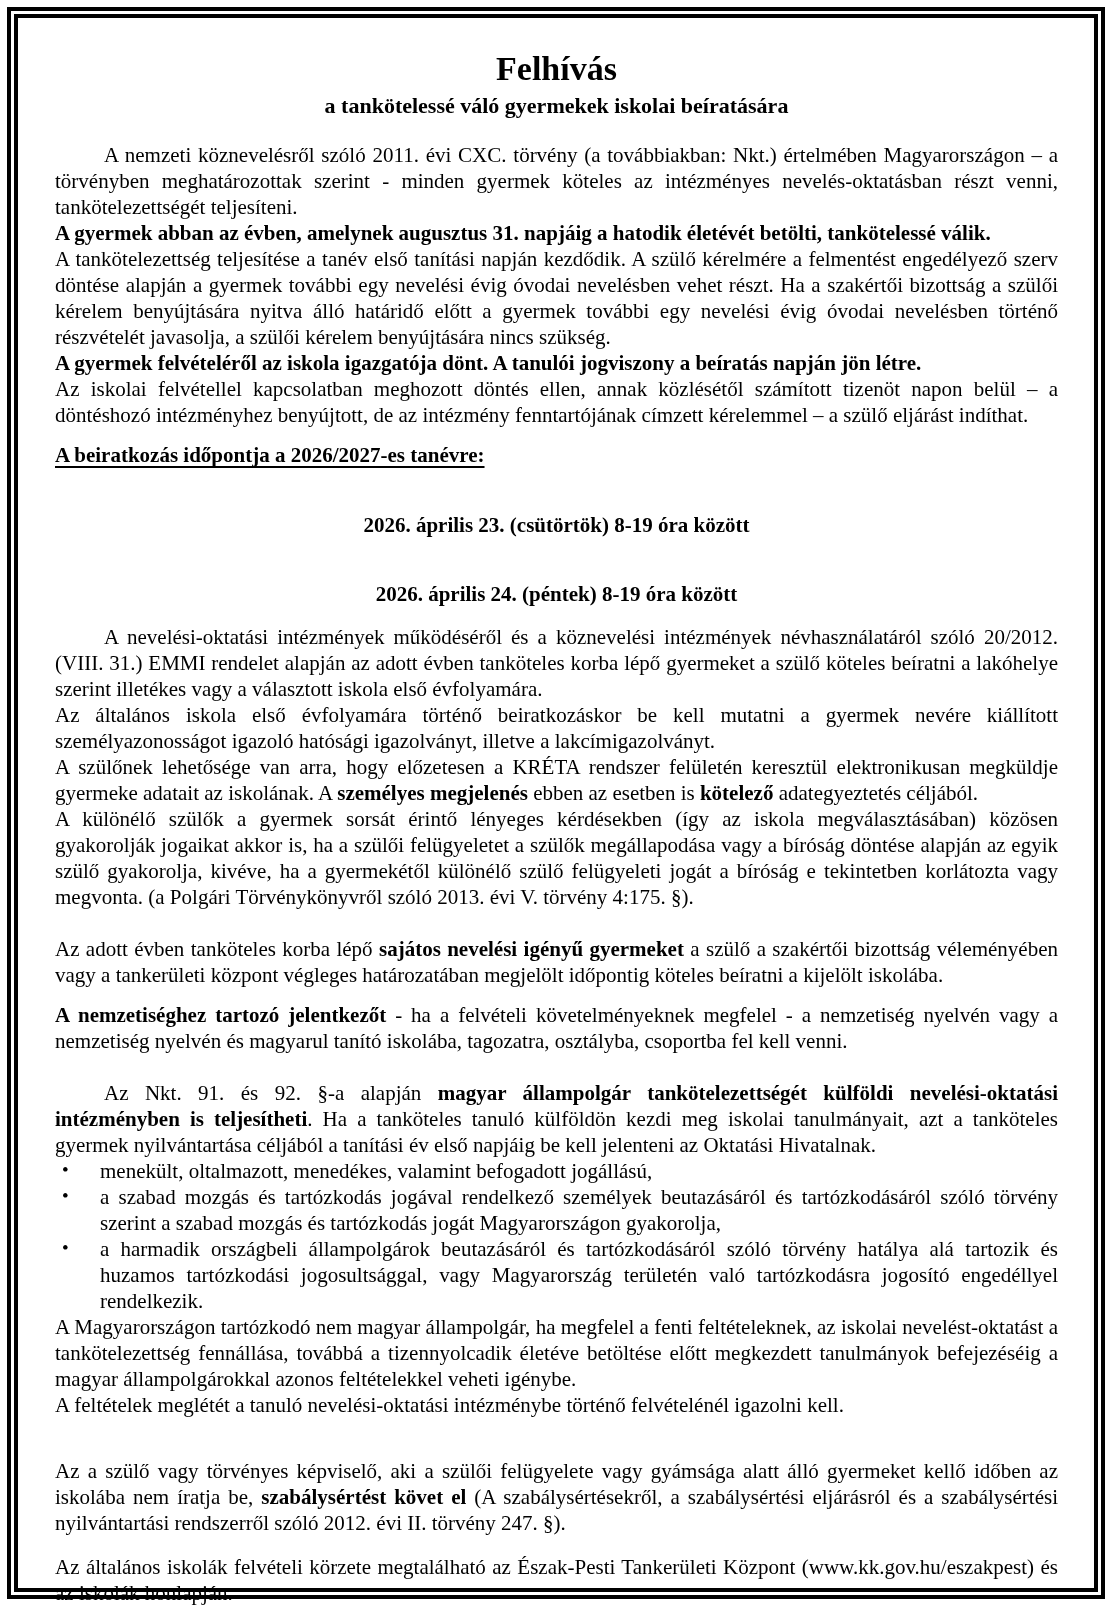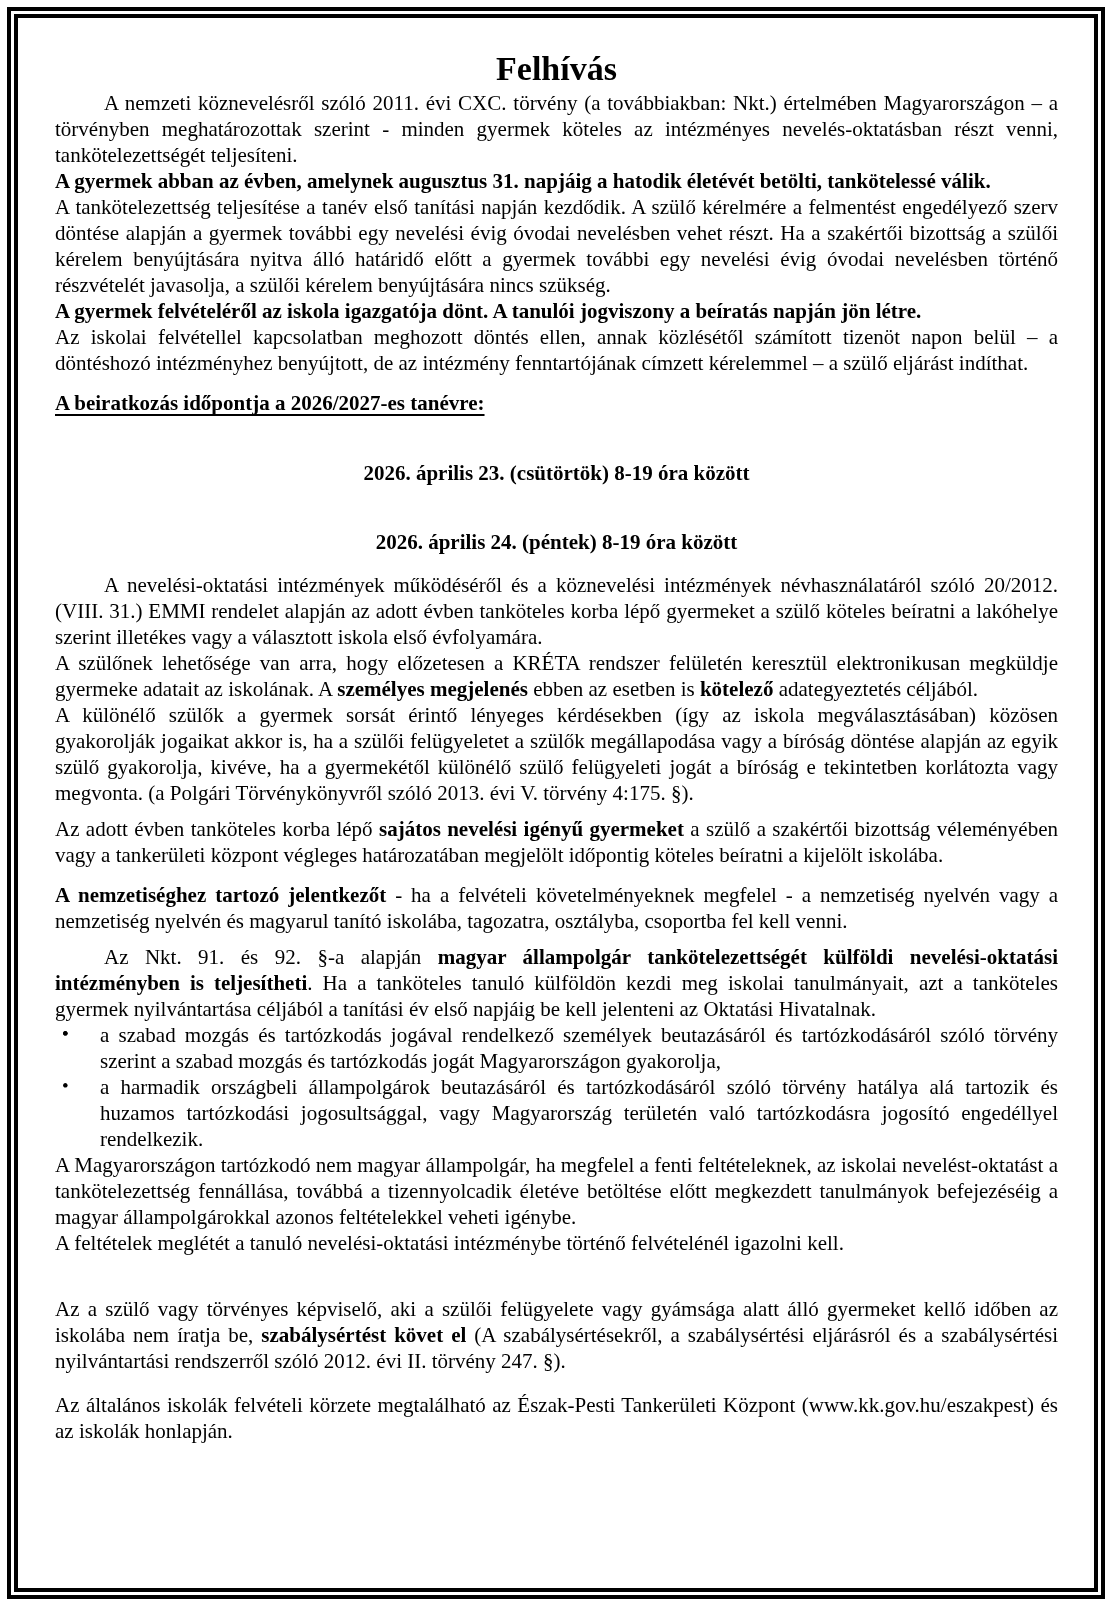--- a/index.html
+++ b/index.html
@@ -34,21 +34,21 @@
     text-align:center;
     font-size:22px;line-height:28px;font-weight:bold;
   }
   .block{
     font-size:21px;line-height:26px;
     text-align:justify;
     margin:0;
   }
   .block.indent{text-indent:49px;}
   .block.date{text-align:center;line-height:24px;margin-top:45px;}
-  .gap-xs{margin-top:10px;}
+  .gap-xs{margin-top:26px;}
   .gap-sm{margin-top:14px;}
   .gap-md{margin-top:18px;}
   .gap-lg{margin-top:40px;}
   .b{font-weight:bold;}
   .u{text-decoration:underline;text-decoration-thickness:2px;text-underline-offset:4px;margin-top:35px;}
   .bullets{margin:0;}
   .bullet-row{
     position:relative;
     padding-left:45px;
     font-size:21px;line-height:26px;
@@ -60,37 +60,39 @@
   }
 </style>
 </head>
 <body>
 
 <div class="page">
   <div class="frame-outer"></div>
   <div class="frame-inner"></div>
   <div class="content">
     <h1 class="doc-title">Felhívás</h1>
+    <h2 class="doc-subtitle">a tankötelessé váló gyermekek iskolai beíratására</h2>
     <div id="doc-body">
         <div class="block p indent"><span>A nemzeti köznevelésről szóló 2011. évi CXC. törvény (a továbbiakban: Nkt.) értelmében Magyarországon – a törvényben meghatározottak szerint - minden gyermek köteles az intézményes nevelés-oktatásban részt venni, tankötelezettségét teljesíteni.</span></div>
         <div class="block p"><span class="b">A gyermek abban az évben, amelynek augusztus 31. napjáig a hatodik életévét betölti, tankötelessé válik.</span></div>
         <div class="block p"><span>A tankötelezettség teljesítése a tanév első tanítási napján kezdődik. A szülő kérelmére a felmentést engedélyező szerv döntése alapján a gyermek további egy nevelési évig óvodai nevelésben vehet részt. Ha a szakértői bizottság a szülői kérelem benyújtására nyitva álló határidő előtt a gyermek további egy nevelési évig óvodai nevelésben történő részvételét javasolja, a szülői kérelem benyújtására nincs szükség.</span></div>
         <div class="block p"><span class="b">A gyermek felvételéről az iskola igazgatója dönt. A tanulói jogviszony a beíratás napján jön létre.</span></div>
         <div class="block p"><span>Az iskolai felvétellel kapcsolatban meghozott döntés ellen, annak közlésétől számított tizenöt napon belül – a döntéshozó intézményhez benyújtott, de az intézmény fenntartójának címzett kérelemmel – a szülő eljárást indíthat.</span></div>
         <div class="block heading gap-sm"><span class="b u">A beiratkozás időpontja a 2026/2027-es tanévre:</span></div>
         <div class="block date gap-md"><span class="b">2026. április 23. (csütörtök) 8-19 óra között</span></div>
         <div class="block date"><span class="b">2026. április 24. (péntek) 8-19 óra között</span></div>
         <div class="block p indent gap-md"><span>A nevelési-oktatási intézmények működéséről és a köznevelési intézmények névhasználatáról szóló 20/2012. (VIII. 31.) EMMI rendelet alapján az adott évben tanköteles korba lépő gyermeket a szülő köteles beíratni a lakóhelye szerint illetékes vagy a választott iskola első évfolyamára.</span></div>
+        <div class="block p"><span>Az általános iskola első évfolyamára történő beiratkozáskor be kell mutatni a gyermek nevére kiállított személyazonosságot igazoló hatósági igazolványt, illetve a lakcímigazolványt.</span></div>
         <div class="block p"><span>A szülőnek lehetősége van arra, hogy előzetesen a KRÉTA rendszer felületén keresztül elektronikusan megküldje gyermeke adatait az iskolának. A </span><span class="b">személyes megjelenés</span><span> ebben az esetben is </span><span class="b">kötelező</span><span> adategyeztetés céljából.</span></div>
         <div class="block p"><span>A különélő szülők a gyermek sorsát érintő lényeges kérdésekben (így az iskola megválasztásában) közösen gyakorolják jogaikat akkor is, ha a szülői felügyeletet a szülők megállapodása vagy a bíróság döntése alapján az egyik szülő gyakorolja, kivéve, ha a gyermekétől különélő szülő felügyeleti jogát a bíróság e tekintetben korlátozta vagy megvonta. (a Polgári Törvénykönyvről szóló 2013. évi V. törvény 4:175. §).</span></div>
         <div class="block p gap-xs"><span>Az adott évben tanköteles korba lépő </span><span class="b">sajátos nevelési igényű gyermeket</span><span> a szülő a szakértői bizottság véleményében vagy a tankerületi központ végleges határozatában megjelölt időpontig köteles beíratni a kijelölt iskolába.</span></div>
         <div class="block p gap-sm"><span class="b">A nemzetiséghez tartozó jelentkezőt</span><span> - ha a felvételi követelményeknek megfelel - a nemzetiség nyelvén vagy a nemzetiség nyelvén és magyarul tanító iskolába, tagozatra, osztályba, csoportba fel kell venni.</span></div>
         <div class="block p indent gap-xs"><span>Az Nkt. 91. és 92. §-a alapján </span><span class="b">magyar állampolgár tankötelezettségét külföldi nevelési-oktatási intézményben is teljesítheti</span><span>. Ha a tanköteles tanuló külföldön kezdi meg iskolai tanulmányait, azt a tanköteles gyermek nyilvántartása céljából a tanítási év első napjáig be kell jelenteni az Oktatási Hivatalnak.</span></div>
         <div class="bullets">
-          <div class="bullet-row"><span class="bullet-glyph">•</span></div>
+          <div class="bullet-row"><span class="bullet-glyph">•</span><span><span>menekült, oltalmazott, menedékes, valamint befogadott jogállású,</span></span></div>
           <div class="bullet-row"><span class="bullet-glyph">•</span><span><span>a szabad mozgás és tartózkodás jogával rendelkező személyek beutazásáról és tartózkodásáról szóló törvény szerint a szabad mozgás és tartózkodás jogát Magyarországon gyakorolja,</span></span></div>
           <div class="bullet-row"><span class="bullet-glyph">•</span><span><span>a harmadik országbeli állampolgárok beutazásáról és tartózkodásáról szóló törvény hatálya alá tartozik és huzamos tartózkodási jogosultsággal, vagy Magyarország területén való tartózkodásra jogosító engedéllyel rendelkezik.</span></span></div>
         </div>
         <div class="block p"><span>A Magyarországon tartózkodó nem magyar állampolgár, ha megfelel a fenti feltételeknek, az iskolai nevelést-oktatást a tankötelezettség fennállása, továbbá a tizennyolcadik életéve betöltése előtt megkezdett tanulmányok befejezéséig a magyar állampolgárokkal azonos feltételekkel veheti igénybe.</span></div>
         <div class="block p"><span>A feltételek meglétét a tanuló nevelési-oktatási intézménybe történő felvételénél igazolni kell.</span></div>
         <div class="block p gap-lg"><span>Az a szülő vagy törvényes képviselő, aki a szülői felügyelete vagy gyámsága alatt álló gyermeket kellő időben az iskolába nem íratja be, </span><span class="b">szabálysértést követ el</span><span> (A szabálysértésekről, a szabálysértési eljárásról és a szabálysértési nyilvántartási rendszerről szóló 2012. évi II. törvény 247. §).</span></div>
         <div class="block p gap-md"><span>Az általános iskolák felvételi körzete megtalálható az Észak-Pesti Tankerületi Központ (www.kk.gov.hu/eszakpest) és az iskolák honlapján.</span></div>
       </div>
   </div>
 </div>

